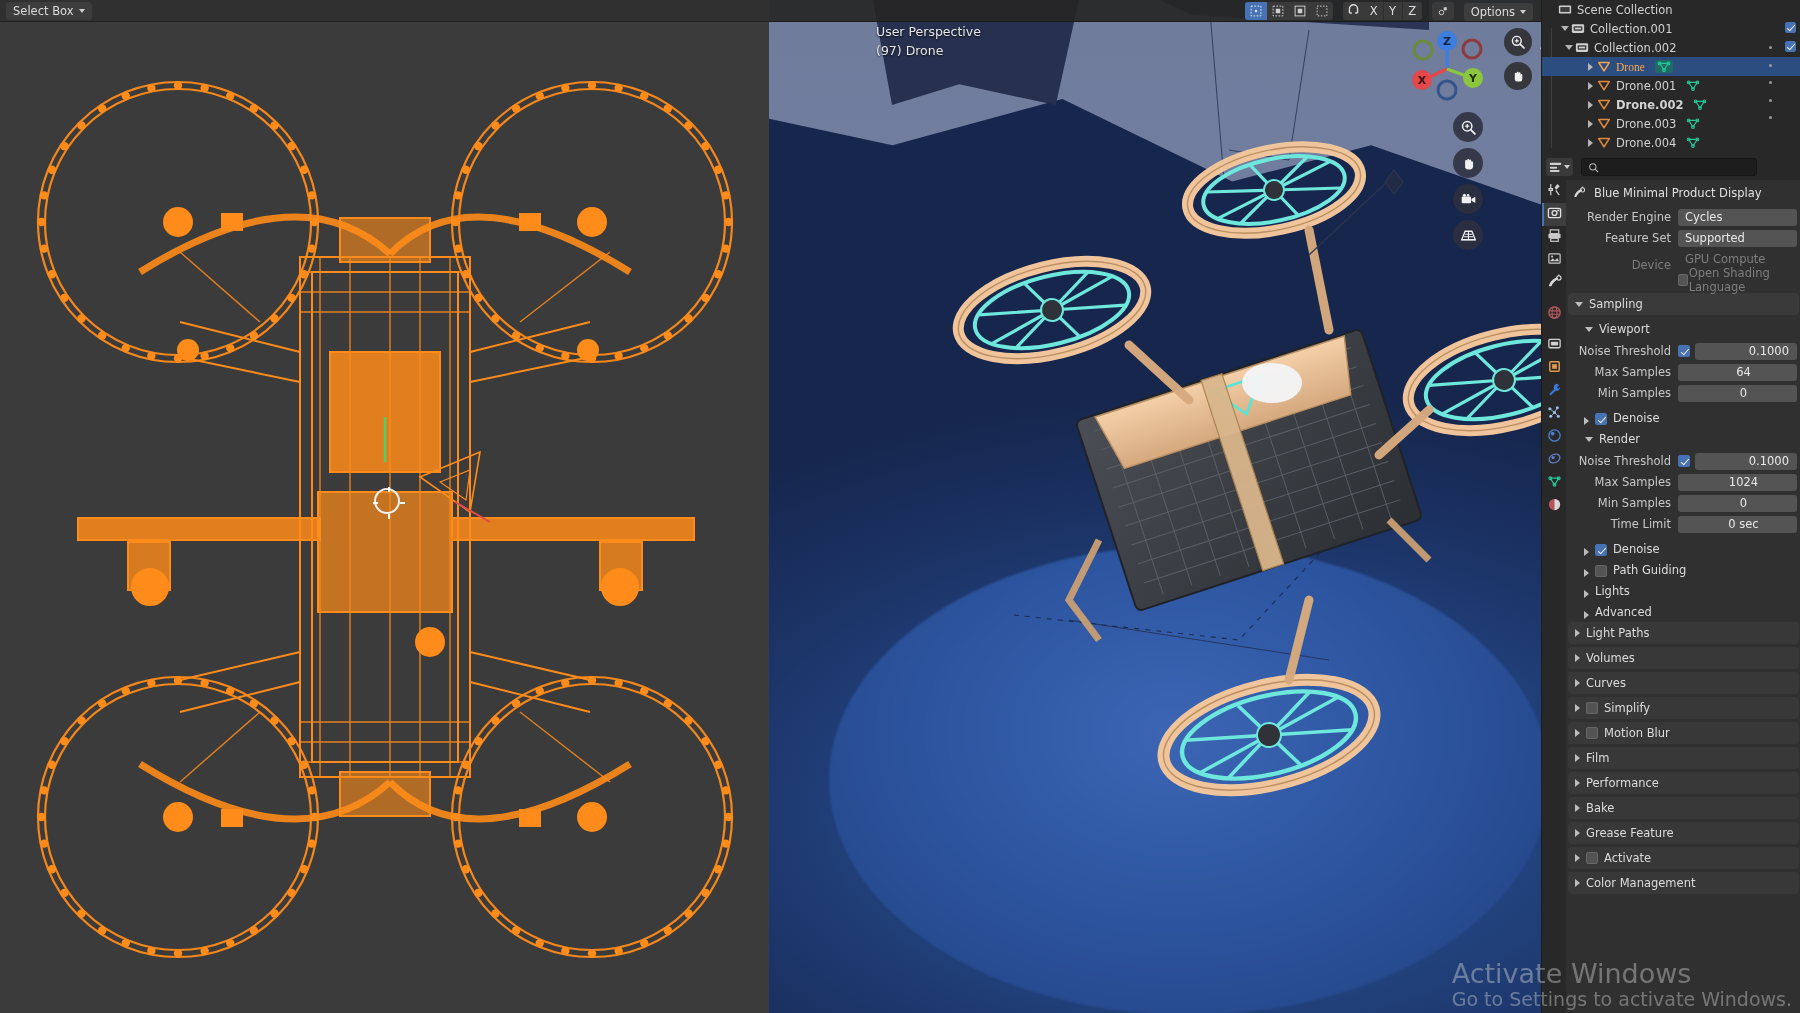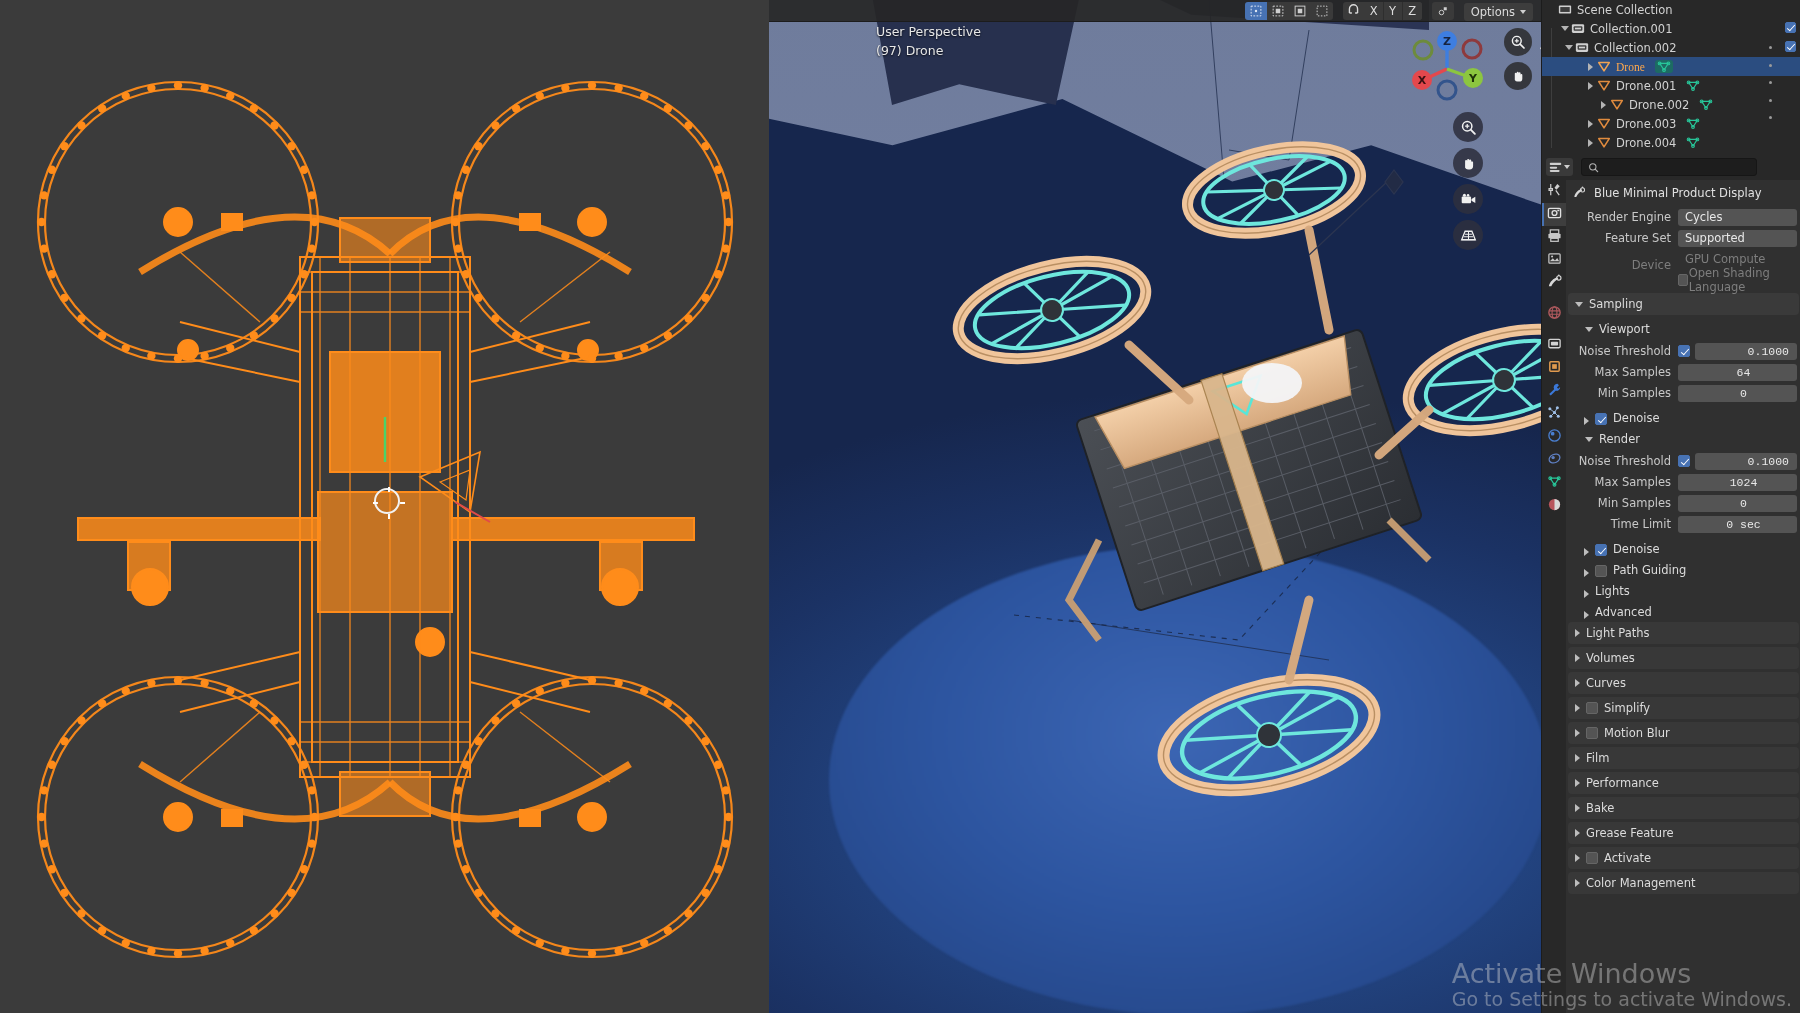--- a/index.html
+++ b/index.html
@@ -178,21 +178,21 @@
                overflow: hidden; }
   .pb-id { display: flex; align-items: center; gap: 8px; height: 26px; padding-left: 6px;
            font-size: 11.5px; color: #e0e0e0; }
   .pb-row { display: flex; align-items: center; height: 20px; margin: 1px 0; padding-right: 4px; }
   .pb-label { font-size: 11.5px; color: #c8c8c8; text-align: right; width: 112px;
               padding-right: 7px; white-space: nowrap; }
   .pb-label.dim { color: #7e7e7e; margin-top: 12px; }
   .pb-field { flex: 1; height: 17px; background: #545454; border-radius: 3px;
               font-size: 11.5px; color: #e8e8e8; display: flex; align-items: center;
               padding-left: 7px; cursor: pointer; }
-  .pb-field.num { justify-content: center; padding-left: 12px; font-family: Liberation Mono, monospace; }
+  .pb-field.num { justify-content: center; padding-left: 12px; }
   .pb-field.dim { background: transparent; color: #7e7e7e; }
   .pb-check-row { display: flex; align-items: center; gap: 1px; }
   .panel-hdr { display: flex; align-items: center; gap: 6px; height: 22px;
                background: #3a3a3a; border-radius: 4px; margin: 3px 2px 0 2px;
                padding-left: 7px; font-size: 11.5px; color: #dcdcdc; cursor: pointer; }
   .panel-hdr.sub { background: transparent; margin-left: 12px; }
   .panel-hdr.closed { background: #383838; }
   .cv-dn { width: 0; height: 0; border-left: 4px solid transparent;
            border-right: 4px solid transparent; border-top: 5px solid #bdbdbd; }
   .cv-rt { width: 0; height: 0; border-top: 4px solid transparent;
@@ -210,20 +210,26 @@
                color: rgba(215,215,215,.42); pointer-events: none; z-index: 30; }
   #wm-title { font-size: 27px; line-height: 30px; }
   #wm-sub { font-size: 19px; line-height: 20px; }
 </style>
 </head>
 <body>
 
 <div id="app">
 
   <div id="left-viewport">
+    <div id="left-header">
+      <div class="hdr-btn">
+        <span>Select Box</span>
+        <span class="chev-dn"></span>
+      </div>
+    </div>
 
     <svg id="wire-canvas" viewBox="0 0 769 991">
       <defs>
         <g id="ringdot">
             <circle r="3.4" fill="#ff8c1a"></circle>
           </g>
       </defs>
       <g stroke="#ff8c1a" stroke-width="2.2" fill="none" opacity="0.95">
 
         <circle cx="178" cy="200" r="140"></circle>
@@ -728,21 +734,21 @@
             <span class="ol-name">Drone.001</span>
             <span style="margin-left: 10px; display: flex; align-items: center;">
               <svg viewBox="0 0 16 14" width="14" height="13">
                 <path d="M3 3.5 L13 3.5 L8 11 Z" fill="none" stroke="#28c79a" stroke-width="1.3"></path>
                 <circle cx="3" cy="3.5" r="1.6" fill="none" stroke="#28c79a" stroke-width="1.2"></circle>
                 <circle cx="13" cy="3.5" r="1.6" fill="none" stroke="#28c79a" stroke-width="1.2"></circle>
                 <circle cx="8" cy="11" r="1.6" fill="none" stroke="#28c79a" stroke-width="1.2"></circle>
               </svg>
             </span>
           </div>
-          <div class="ol-row" style="padding-left: 56px;">
+          <div class="ol-row" style="padding-left: 43px; font-weight: bold;">
             <span class="ol-disc">
               <span class="tri-rt"></span>
             </span>
             <span class="ol-ico">
               <svg viewBox="0 0 16 14" width="14" height="13">
                 <path d="M2 2.5h12L8 12z" fill="none" stroke="#e08b3e" stroke-width="1.8" stroke-linejoin="round"></path>
               </svg>
             </span>
             <span class="ol-name">Drone.002</span>
             <span style="margin-left: 10px; display: flex; align-items: center;">

